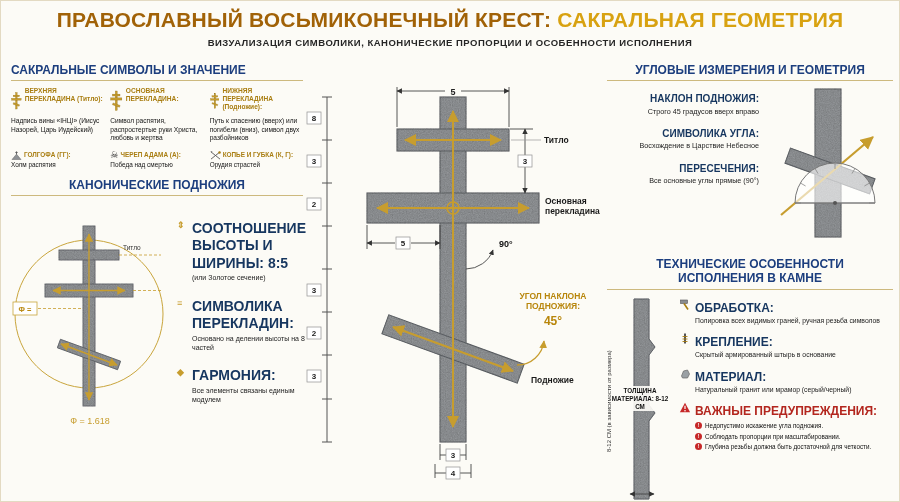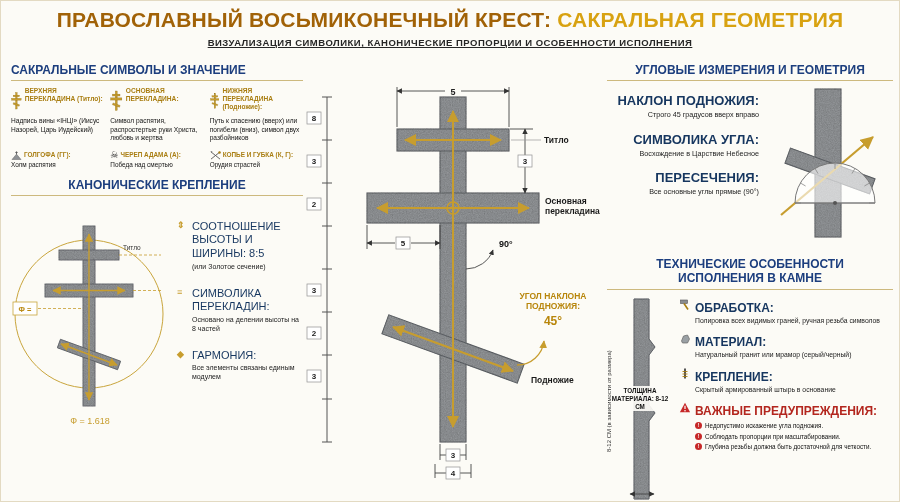--- a/index.html
+++ b/index.html
@@ -3,21 +3,21 @@
 <meta charset="utf-8">
 <style>
   *{box-sizing:border-box;margin:0;padding:0;}
   html,body{background:#9a9a9a;}
   body{font-family:"Liberation Sans",sans-serif;}
   .canvas{position:relative;width:900px;height:502px;margin:0 auto;background:#fcfbf6;overflow:hidden;border:1px solid #e3dac2;}
   svg{font-family:inherit;display:block;}
   .hdr-title{position:absolute;top:7px;left:0;width:100%;text-align:center;font-weight:700;font-size:21px;letter-spacing:.2px;}
   .hdr-title .blue{color:#a16207;}
   .hdr-title .gold{color:#d8a211;}
-  .hdr-sub{position:absolute;top:36px;left:0;width:100%;text-align:center;font-weight:700;font-size:9.5px;color:#262626;letter-spacing:.5px;text-decoration:underline;}
+  .hdr-sub{position:absolute;top:36px;left:0;width:100%;text-align:center;font-weight:700;font-size:9.5px;color:#262626;letter-spacing:.5px;}
   .sec-h{font-weight:700;color:#1c3e7e;font-size:12px;border-bottom:1.5px solid #cdb97e;padding-bottom:3px;margin-bottom:6px;}
   .sec-h.center{text-align:center;}
   .left-col{position:absolute;left:10px;top:62px;width:292px;}
   .sym-cols{display:flex;gap:6px;}
   .sym-col{flex:1;}
   .sym-head{display:flex;gap:3px;align-items:flex-start;}
   .sym-title{color:#a97e12;font-weight:700;font-size:6.6px;line-height:1.25;}
   .sym-text{font-size:6.6px;color:#141414;line-height:1.3;margin-top:2px;}
   .gloss{display:flex;gap:6px;margin-top:8px;}
   .gloss-item{flex:1;}
@@ -25,28 +25,28 @@
   .gloss-title{color:#a97e12;font-weight:700;font-size:6.4px;line-height:1.2;}
   .gloss-text{font-size:6.4px;color:#141414;margin-top:1px;}
   .skull-glyph{font-size:9px;color:#222;line-height:1;}
   .prop-h{margin-top:10px;}
   .prop-flex{display:flex;gap:8px;margin-top:2px;}
   .prop-diagram{width:158px;}
   .phi-caption{color:#c79d2e;font-weight:400;font-size:9px;text-align:center;margin-top:2px;}
   .prop-items{flex:1;padding-top:18px;}
   .prop-item{margin-bottom:15px;display:flex;gap:4px;}
   .prop-ico{color:#c79d2e;font-size:9px;width:11px;flex:none;font-weight:700;}
-  .prop-title{color:#16365f;font-weight:400;font-size:11px;line-height:1.25;}
+  .prop-title{color:#16365f;font-weight:700;font-size:14px;line-height:1.25;}
   .prop-text{font-size:7px;color:#222;margin-top:2px;line-height:1.25;}
   .center-svg{position:absolute;left:302px;top:76px;}
   .right-col{position:absolute;left:606px;top:62px;width:286px;}
   .angles-flex{display:flex;gap:6px;}
   .angle-items{width:152px;padding-top:6px;}
   .angle-item{margin-bottom:12px;text-align:right;}
-  .angle-title{color:#16365f;font-weight:700;font-size:13px;line-height:1.25;}
+  .angle-title{color:#16365f;font-weight:700;font-size:10px;line-height:1.25;}
   .angle-text{font-size:7.2px;color:#222;line-height:1.3;margin-top:1px;}
   .tech-h{margin-top:18px;line-height:1.2;}
   .tech-flex{display:flex;gap:8px;margin-top:4px;}
   .stone-wrap{position:relative;width:64px;height:210px;flex:none;}
   .stone-side-text{position:absolute;left:-1px;top:4px;height:202px;writing-mode:vertical-rl;transform:rotate(180deg);font-size:6px;color:#333;text-align:center;}
   .stone-svg{position:absolute;left:16px;top:0;}
   .stone-label{position:absolute;left:4px;top:90px;width:58px;background:rgba(252,251,246,.92);font-size:6.3px;font-weight:700;text-align:center;line-height:1.25;color:#111;padding:1px 0;}
   .tech-items{flex:1;padding-top:2px;}
   .tech-item{display:flex;gap:4px;margin-bottom:7px;}
   .tech-ico{width:12px;flex:none;padding-top:1px;}
@@ -168,21 +168,21 @@
               <line x1="1" y1="1" x2="11" y2="9" stroke="#555" stroke-width="1"></line>
             <circle cx="10.5" cy="1.6" r="1.4" fill="#a97e12"></circle>
               <path d="M0.4,0.2 L2.6,0.2 L1.5,2.4 z" fill="#777"></path>
           </svg>
           <div class="gloss-title">КОПЬЕ И ГУБКА (К, Г):</div>
         </div>
         <div class="gloss-text">Орудия страстей</div>
       </div>
     </div>
 
-    <div class="sec-h center prop-h">КАНОНИЧЕСКИЕ КРЕПЛЕНИЕ</div>
+    <div class="sec-h center prop-h">КАНОНИЧЕСКИЕ ПОДНОЖИЯ</div>
 
     <div class="prop-flex">
       <div class="prop-diagram">
         <svg width="158" height="212" viewBox="0 0 158 212">
           <circle cx="78" cy="112" r="74" fill="none" stroke="#c9a53c" stroke-width="1"></circle>
           <g filter="url(#granite)" stroke="#70747a" stroke-width="0.8">
             <rect x="72" y="24" width="12" height="180" fill="#a3a6a9"></rect>
             <rect x="48" y="48" width="60" height="10" fill="#a3a6a9"></rect>
             <rect x="34" y="82" width="88" height="13" fill="#a3a6a9"></rect>
             <rect x="46" y="148" width="64" height="9" fill="#a3a6a9" transform="rotate(20 78 152.5)"></rect>
@@ -379,37 +379,37 @@
             <rect x="1" y="1" width="7" height="3.5" fill="#8a8d90" stroke="#555" stroke-width="0.6"></rect>
             <line x1="4.5" y1="4.5" x2="8.5" y2="10.5" stroke="#a97e12" stroke-width="1.6"></line>
           </svg>
           <div>
             <span class="tech-title">ОБРАБОТКА:</span>
             <div class="tech-text">Полировка всех видимых граней, ручная резьба символов</div>
           </div>
         </div>
         <div class="tech-item">
           <svg class="tech-ico" width="12" height="12" viewBox="0 0 11 11">
-            <path d="M2,8 L4,3 L8,2 L10,6 L8,10 L3,10 Z" fill="#9aa0a4" stroke="#666" stroke-width="0.7"></path>
-          </svg>
-          <div>
-            <span class="tech-title">МАТЕРИАЛ:</span>
-            <div class="tech-text">Натуральный гранит или мрамор (серый/черный)</div>
-          </div>
-        </div>
-        <div class="tech-item">
-          <svg class="tech-ico" width="12" height="12" viewBox="0 0 11 11">
             <line x1="5.5" y1="0.5" x2="5.5" y2="10.5" stroke="#555" stroke-width="2"></line>
             <line x1="3" y1="3.5" x2="8" y2="3.5" stroke="#a97e12" stroke-width="0.9"></line>
             <line x1="3" y1="6" x2="8" y2="6" stroke="#a97e12" stroke-width="0.9"></line>
             <line x1="3" y1="8.5" x2="8" y2="8.5" stroke="#a97e12" stroke-width="0.9"></line>
           </svg>
           <div>
             <span class="tech-title">КРЕПЛЕНИЕ:</span>
             <div class="tech-text">Скрытый армированный штырь в основание</div>
+          </div>
+        </div>
+        <div class="tech-item">
+          <svg class="tech-ico" width="12" height="12" viewBox="0 0 11 11">
+            <path d="M2,8 L4,3 L8,2 L10,6 L8,10 L3,10 Z" fill="#9aa0a4" stroke="#666" stroke-width="0.7"></path>
+          </svg>
+          <div>
+            <span class="tech-title">МАТЕРИАЛ:</span>
+            <div class="tech-text">Натуральный гранит или мрамор (серый/черный)</div>
           </div>
         </div>
         <div class="tech-item">
           <svg class="tech-ico" width="12" height="12" viewBox="0 0 11 11">
             <path d="M5.5,0.8 L10.6,10.2 L0.4,10.2 Z" fill="#c62828"></path>
             <line x1="5.5" y1="3.8" x2="5.5" y2="7" stroke="#fff" stroke-width="1.2"></line>
             <circle cx="5.5" cy="8.7" r="0.8" fill="#fff"></circle>
           </svg>
           <div>
             <span class="tech-title warn-title">ВАЖНЫЕ ПРЕДУПРЕЖДЕНИЯ:</span>

